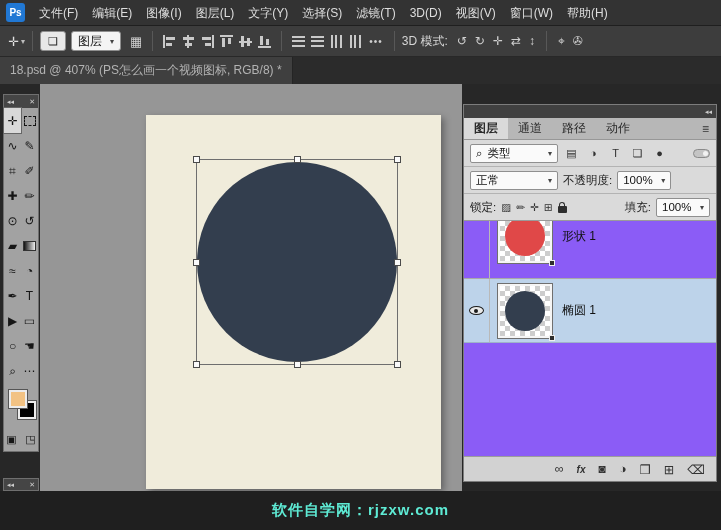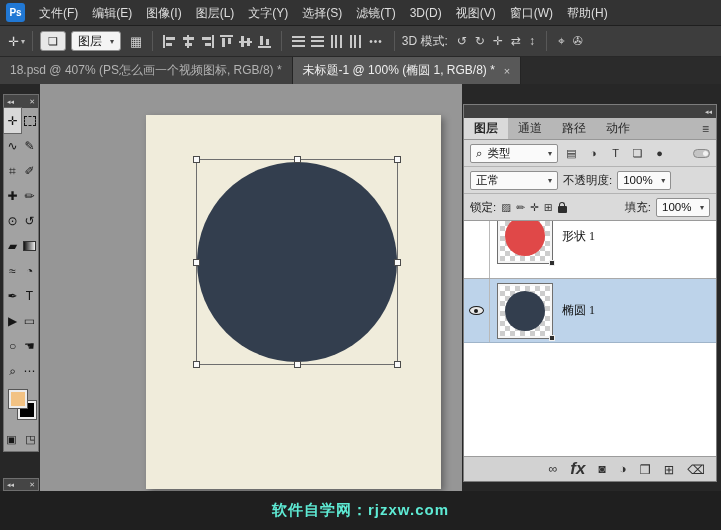--- a/index.html
+++ b/index.html
@@ -73,21 +73,21 @@
   .lp-menu { margin-left:auto; padding:0 7px; display:flex; align-items:center; font-size:12px; color:#333; }
   .lp-row { display:flex; align-items:center; padding:0 6px; border-bottom:1px solid #b3b3b3; height:27px; font-size:11.5px; color:#222; gap:5px; }
   .lp-select { background:#fafafa; border:1px solid #8f8f8f; border-radius:2px; height:19px; display:flex; align-items:center; gap:5px; padding:0 5px; font-size:11.5px; color:#111; }
   .lp-select .caret { margin-left:auto; color:#444; }
   .lp-filter-ic { width:17px; height:17px; border:0; background:transparent; font-size:11px; color:#333; display:flex; align-items:center; justify-content:center; }
   .lp-toggle { margin-left:auto; width:17px; height:9px; border:1px solid #8a8a8a; border-radius:5px; background:#c4c4c4; position:relative; }
   .lp-toggle::after { content:''; position:absolute; right:1px; top:1px; width:5px; height:5px; border-radius:50%; background:#f2f2f2; }
   .lock-glyph { font-size:10.5px; color:#333; }
   .lock { width:9px; height:7px; background:#2e2e2e; border-radius:1px; position:relative; display:inline-block; margin-top:4px; }
   .lock::before { content:''; position:absolute; left:1.5px; top:-4px; width:4px; height:4px; border:1.5px solid #2e2e2e; border-bottom:0; border-radius:4px 4px 0 0; }
-  #lp-list { flex:1; overflow:hidden; background:#ffffff;font-family:Liberation Serif, serif; }
+  #lp-list { flex:1; overflow:hidden; background:#8b5cf6; }
   .layer-row { display:flex; align-items:center; border-bottom:1px solid #a9a9a9; }
   .layer-row.selected { background:#bdd3ea; border-bottom-color:#9fb4c9; }
   .eye-col { width:26px; align-self:stretch; border-right:1px solid #b9b9b9; display:flex; align-items:center; justify-content:center; }
   .eye { width:15px; height:9px; border:1px solid #1c1c1c; border-radius:50%; position:relative; background:#e9e9e9; }
   .eye::after { content:''; position:absolute; left:4px; top:1.5px; width:4px; height:4px; border-radius:50%; background:#1c1c1c; }
   .thumb-wrap { position:relative; margin-left:8px; }
   .thumb { width:54px; height:54px; border:2px solid #f5f5f5; box-shadow:0 0 0 1px #6f6f6f; position:relative; }
   .checker { background-color:#fff; background-image:linear-gradient(45deg,#cdcdcd 25%,transparent 25%,transparent 75%,#cdcdcd 75%),linear-gradient(45deg,#cdcdcd 25%,transparent 25%,transparent 75%,#cdcdcd 75%); background-position:0 0,5px 5px; background-size:10px 10px; }
   .thumb .circ { position:absolute; left:50%; top:50%; transform:translate(-50%,-50%); border-radius:50%; }
   .circ.dark { width:40px; height:40px; background:#333e4e; }
@@ -95,21 +95,21 @@
   .vm-tick { position:absolute; right:-3px; bottom:-3px; width:6px; height:6px; background:#2e2e2e; border:1px solid #efefef; }
   .layer-name { margin-left:10px; font-size:12px; color:#111; }
   .layer-lock { margin-left:auto; margin-right:12px; }
   #row-partial { height:58px; overflow:hidden; position:relative; border-bottom:1px solid #a9a9a9; }
   #row-partial .inner { position:absolute; left:0; top:-28px; width:100%; height:86px; display:flex; align-items:center; }
   #row-ellipse { height:64px; }
   #row-bg { height:80px; }
   .thumb.paper { background:#f0ecda; }
   .lp-footer { height:25px; background:#d2d2d2; border-top:1px solid #9c9c9c; display:flex; align-items:center; justify-content:flex-end; gap:13px; padding:0 11px; }
   .lp-fic { font-size:12.5px; color:#333; background:transparent; border:0; }
-  .lp-fic.fx { font-style:italic; font-weight:bold; font-size:17px; }
+  .lp-fic.fx { font-style:italic; font-weight:bold; font-size:10px; }
 
   
   #statusbar { position:absolute; left:0; top:491px; width:721px; height:39px; background:#1f1f1f; display:flex; align-items:center; justify-content:center; }
   #statusbar span { color:#5eead4; font-size:15px; font-weight:bold; letter-spacing:1px; }
 </style>
 </head>
 <body>
 
 <div id="app">
 
@@ -183,24 +183,20 @@
     <span class="g3d">⇄</span>
     <span class="g3d">↕</span>
     <div class="vsep"></div>
     <span class="g3d">⌖</span>
     <span class="g3d">✇</span>
   </div>
 
   <div id="tabbar">
     <div class="doc-tab inactive">
       <span>18.psd @ 407% (PS怎么画一个视频图标, RGB/8) *</span>
-    </div>
-    <div class="doc-tab active">
-      <span>未标题-1 @ 100% (椭圆 1, RGB/8) *</span>
-      <span class="tab-close">×</span>
     </div>
   </div>
 
   <div id="canvas-area">
     <div id="document">
       <div id="shape-circle"></div>
       <div id="tbox">
         <div class="handle" style="left:-4px;top:-4px;"></div>
         <div class="handle" style="left:97px;top:-4px;"></div>
         <div class="handle" style="right:-4px;top:-4px;"></div>

